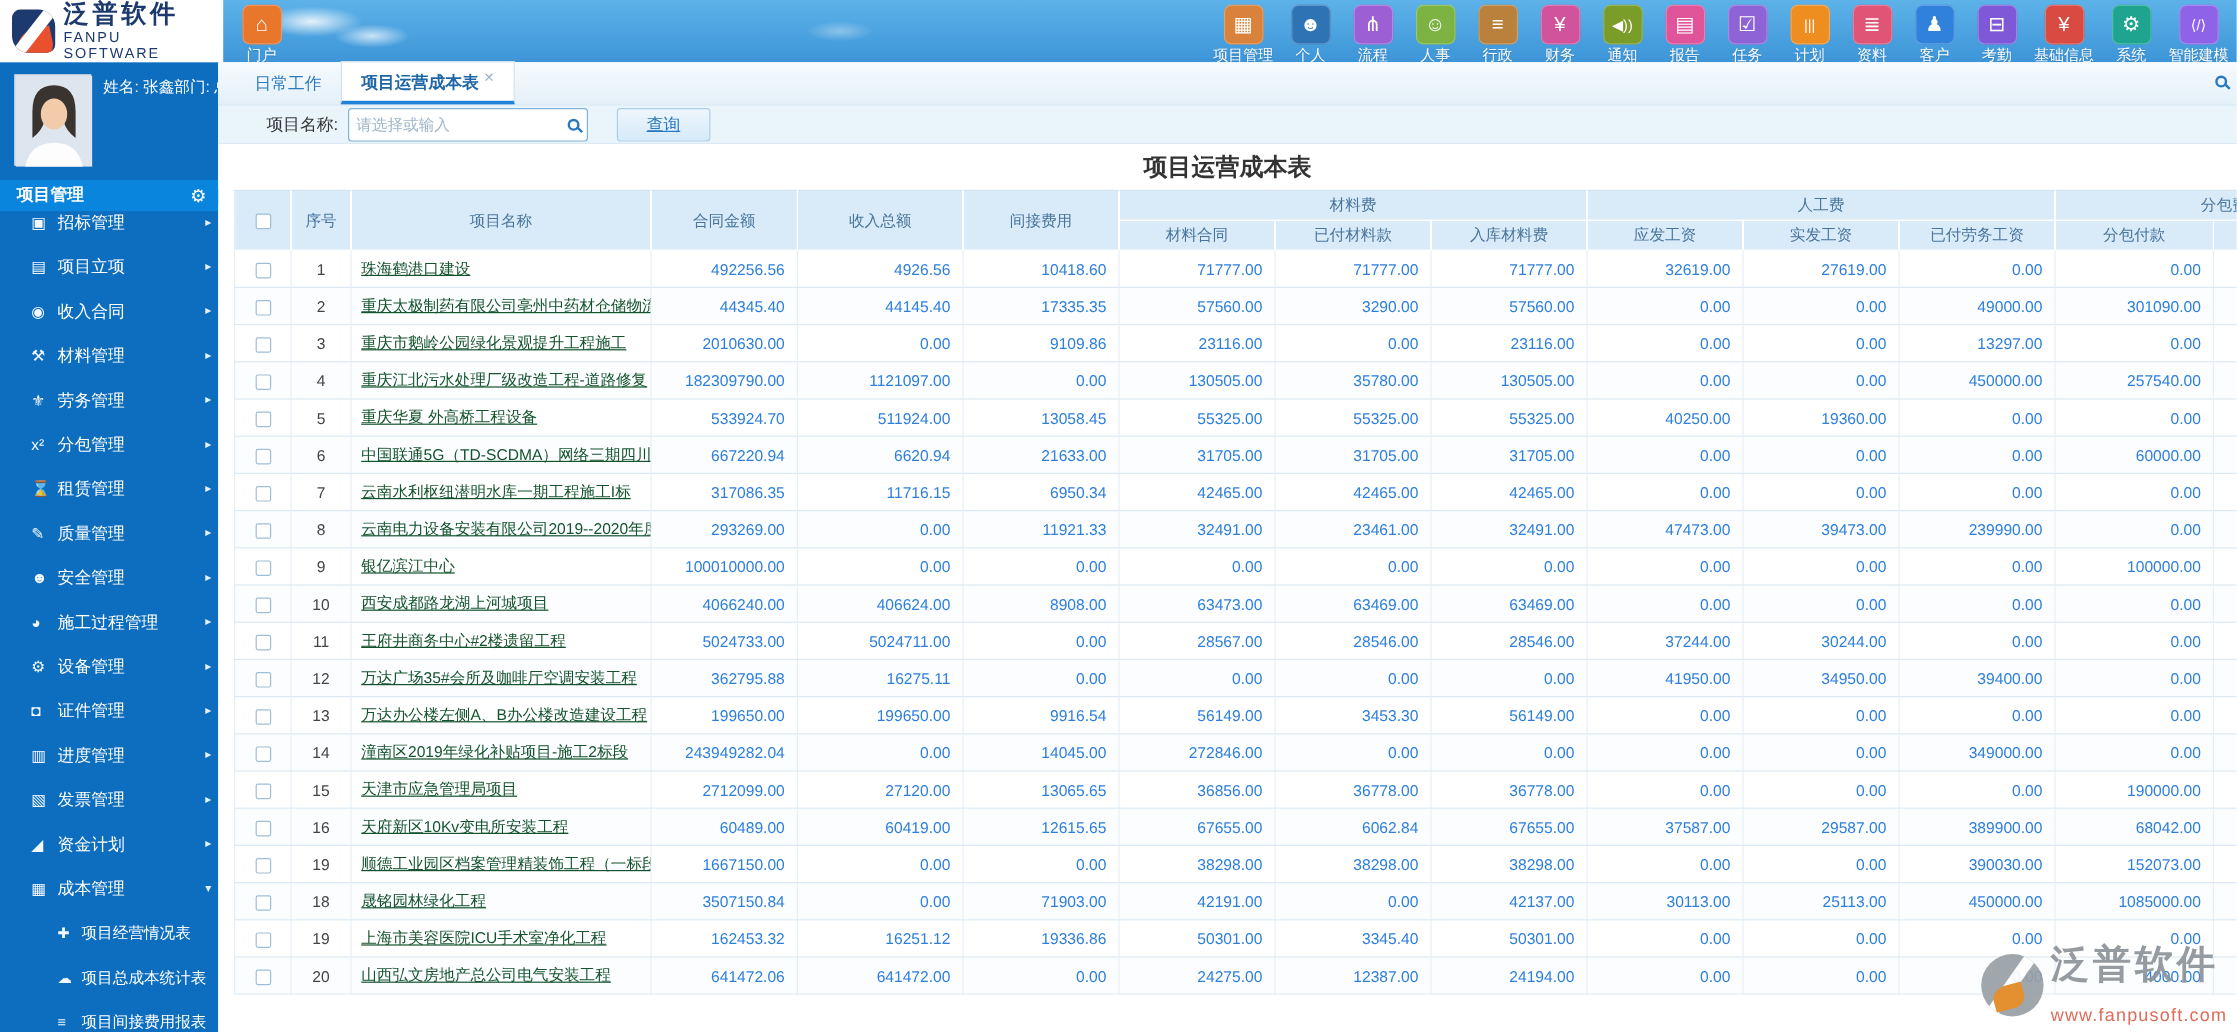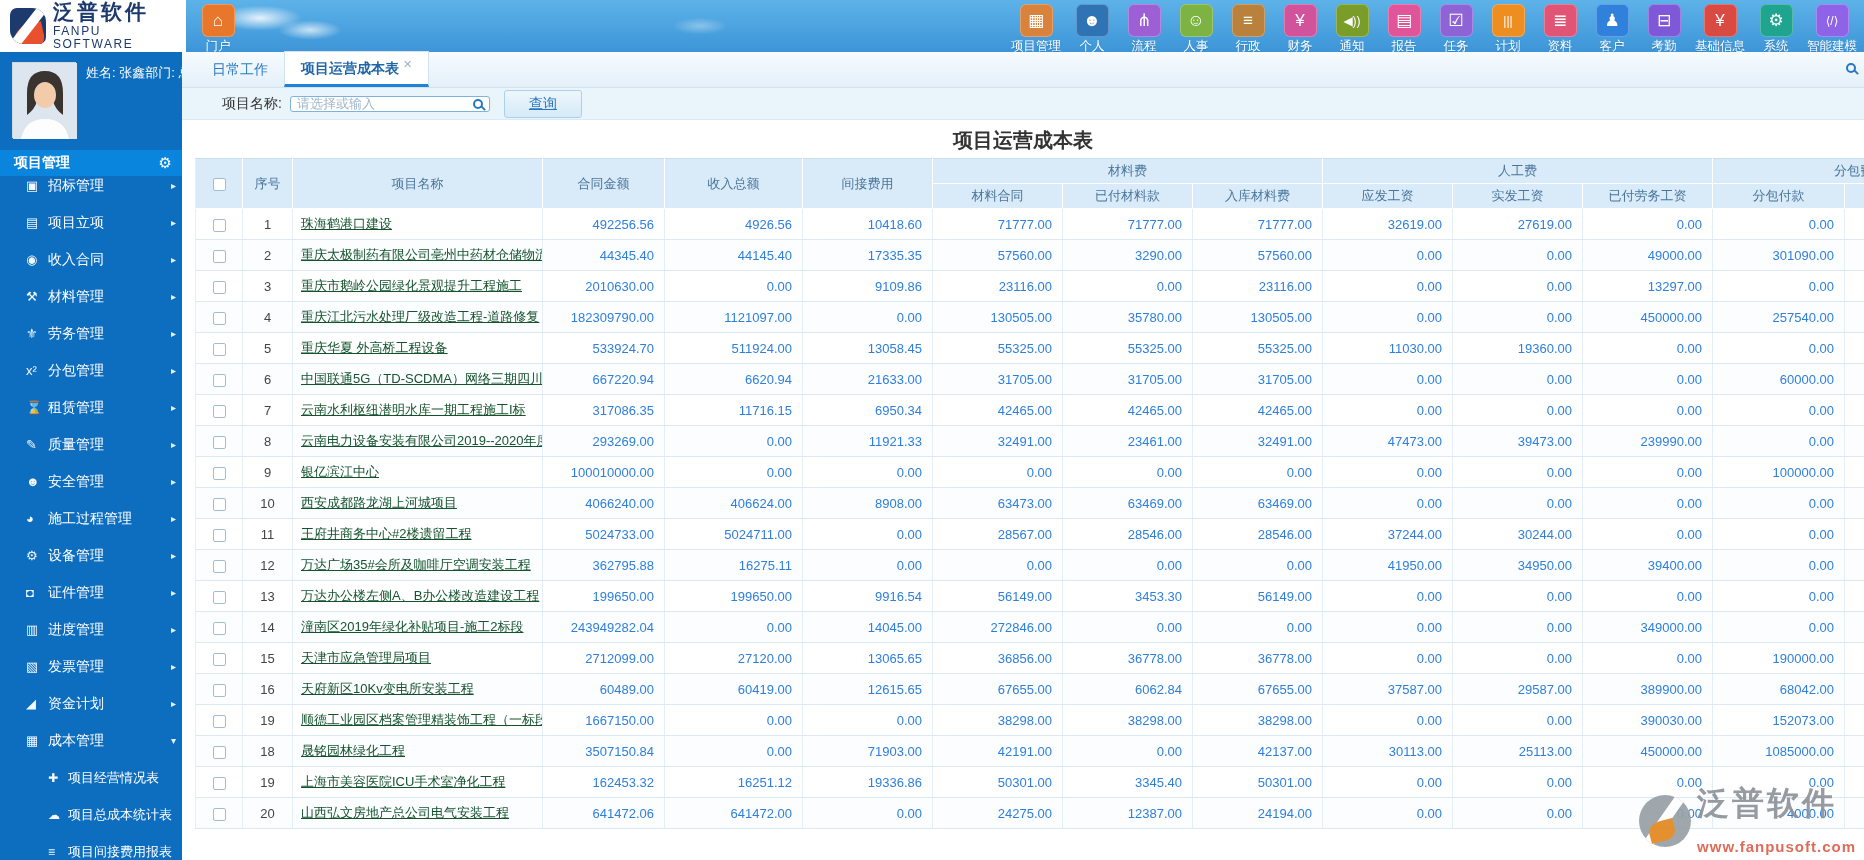--- a/index.html
+++ b/index.html
@@ -69,25 +69,25 @@
   .mag::after { content:''; position:absolute; width:6px; height:2px; background:#2878c0; transform:rotate(45deg); right:-5px; bottom:-2px; }
   #tabstrip .strip-search { position:absolute; right:8px; top:11px; cursor:pointer; }
 
   #toolbar { height:34px; background:#fff; border-bottom:1px solid #e3eef6; display:flex; align-items:center; padding-left:12px; gap:9px; }
   .btn { display:inline-flex; align-items:center; gap:5px; padding:4px 13px; font-size:14px; color:#2878c0;
     background:linear-gradient(#eef6fc,#d5eaf8); border:1px solid #aecfe8; border-radius:3px; cursor:pointer; white-space:nowrap; }
   .btn .caret { font-size:9px; color:#2878c0; }
 
   #filterbar { height:32px; background:#eaf4fb; border-bottom:1px solid #dceaf5; display:flex; align-items:center; padding-left:40px; }
   #filterbar .flabel { font-size:14px; color:#333; margin-right:8px; }
-  .search-box { width:200px; height:16px; background:#fff; border:1px solid #7fb3dc; border-radius:3px;
+  .search-box { width:200px; height:28px; background:#fff; border:1px solid #7fb3dc; border-radius:3px;
     display:flex; align-items:center; padding:0 6px; }
   .search-box input { border:none; outline:none; flex:1; font-size:13px; color:#333; font-family:inherit; background:transparent; }
   .search-box input::placeholder { color:#9fb6c9; }
-  #query-btn { margin-left:14px; padding:4px 24px;text-decoration:underline; }
+  #query-btn { margin-left:24px; padding:4px 24px;text-decoration:underline; }
 
   #page-title { height:38px; line-height:40px; text-align:center; font-size:20px; font-weight:bold; color:#333; background:#fff; }
 
   
   #table-wrap { margin-left:13px; width:1669px; overflow:hidden; }
   table { border-collapse:collapse; table-layout:fixed; width:1799px; }
   thead th { background:#d9ebf8; color:#49759c; font-size:13px; font-weight:normal; border:1px solid #fff;
     height:25px; text-align:center; overflow:hidden; white-space:nowrap; }
   thead tr:first-child th { border-top:1px solid #c9dfef; }
   tbody td { height:31px; border-right:1px solid #e4eef7; border-bottom:1px solid #dce9f4; font-size:13px; color:#2e7fdb;
@@ -100,21 +100,21 @@
   td.cbc, th.cbc { text-align:center; border-left:1px solid #e4eef7; }
   .cb { display:inline-block; width:13px; height:13px; background:#fff; border:1px solid #9fbed6; border-radius:2px; vertical-align:middle; cursor:pointer; }
 
   
   #watermark { position:absolute; right:8px; bottom:6px; display:flex; align-items:center; gap:6px; opacity:.92; pointer-events:none; z-index:6; }
   #wm-logo { width:52px; height:52px; border-radius:50%; background:#98a0a6; position:relative; overflow:hidden; flex:0 0 auto; }
   #wm-logo::before { content:''; position:absolute; left:20px; top:-6px; width:10px; height:64px; background:#fff; transform:rotate(35deg); }
   #wm-logo::after { content:''; position:absolute; left:10px; top:26px; width:26px; height:20px; background:#e2871f; border-radius:50% 0 10px 0; transform:rotate(-15deg); }
   .wm-text { display:flex; flex-direction:column; line-height:1; }
   .wm-cn { font-size:32px; font-weight:bold; color:#8d9399; letter-spacing:3px; }
-  .wm-url { font-size:15px; font-weight:bold; color:#dd5f4b; margin-top:20px; letter-spacing:1px; }
+  .wm-url { font-size:15px; font-weight:normal; color:#dd5f4b; margin-top:20px; letter-spacing:1px; }
 </style>
 </head>
 <body>
 
 <div id="app">
 
   <header id="topbar">
     <div id="brand">
       <div id="brand-icon"></div>
       <div class="brand-text">
@@ -450,21 +450,21 @@
             <tr>
               <td class="cbc"><span class="cb"></span></td>
               <td class="seq">5</td>
               <td class="name"><a>重庆华夏 外高桥工程设备</a></td>
               <td class="num">533924.70</td>
               <td class="num">511924.00</td>
               <td class="num">13058.45</td>
               <td class="num">55325.00</td>
               <td class="num">55325.00</td>
               <td class="num">55325.00</td>
-              <td class="num">11030.00</td>
+              <td class="num">40250.00</td>
               <td class="num">19360.00</td>
               <td class="num">0.00</td>
               <td class="num">0.00</td>
               <td class="num"></td>
             </tr>
             <tr>
               <td class="cbc"><span class="cb"></span></td>
               <td class="seq">6</td>
               <td class="name"><a>中国联通5G（TD-SCDMA）网络三期四川</a></td>
               <td class="num">667220.94</td>

